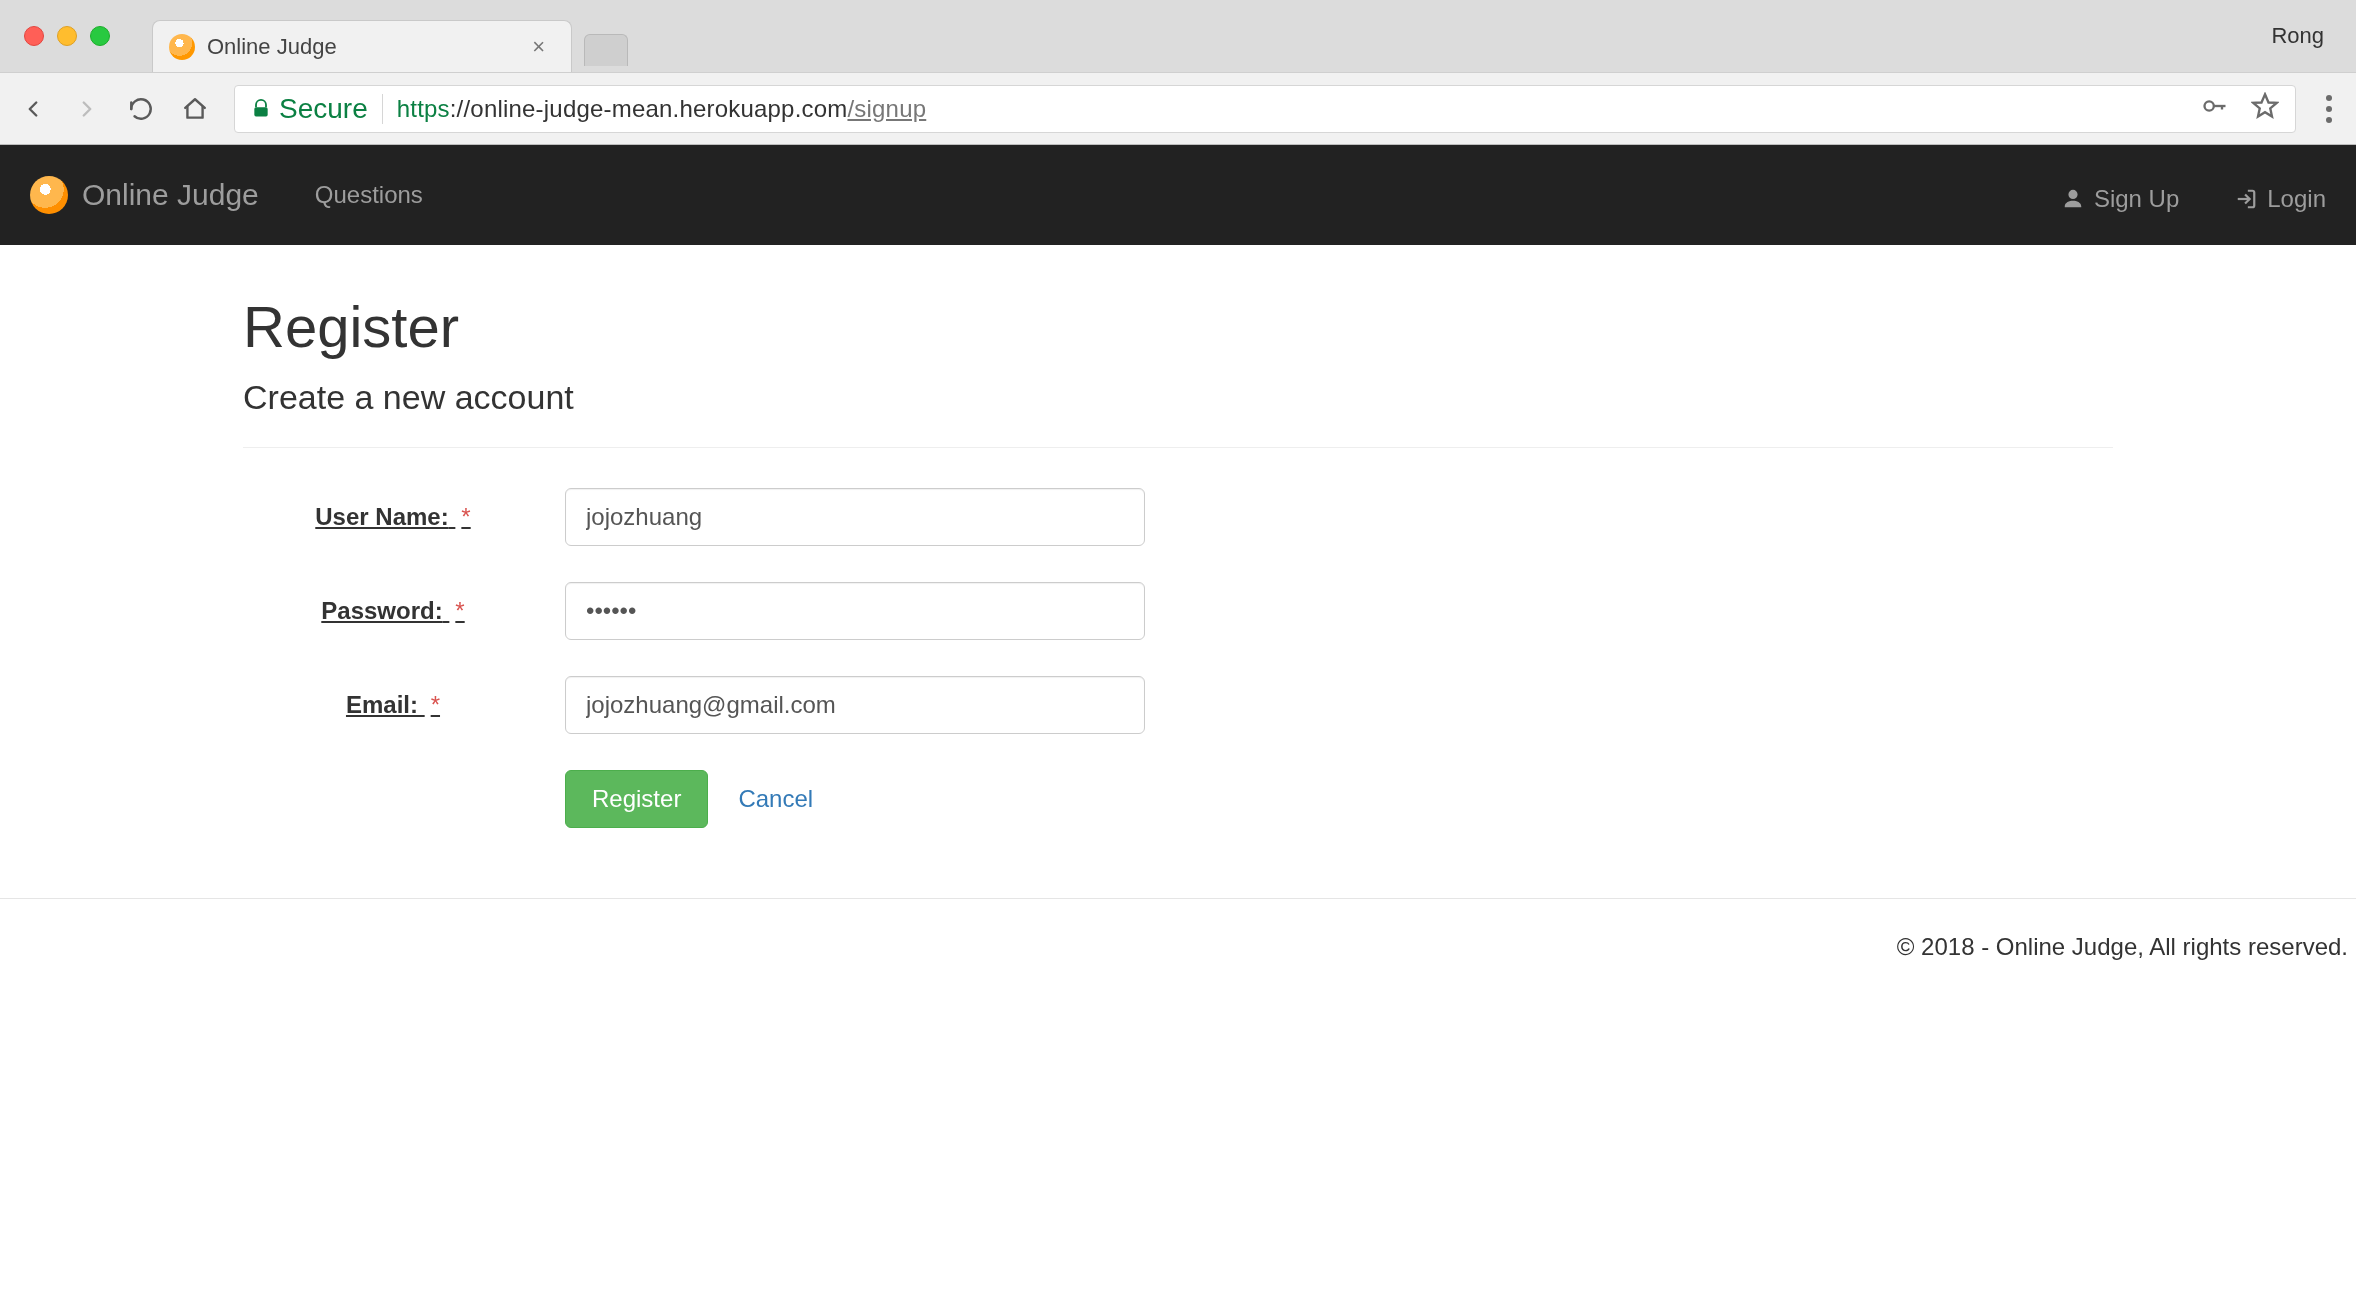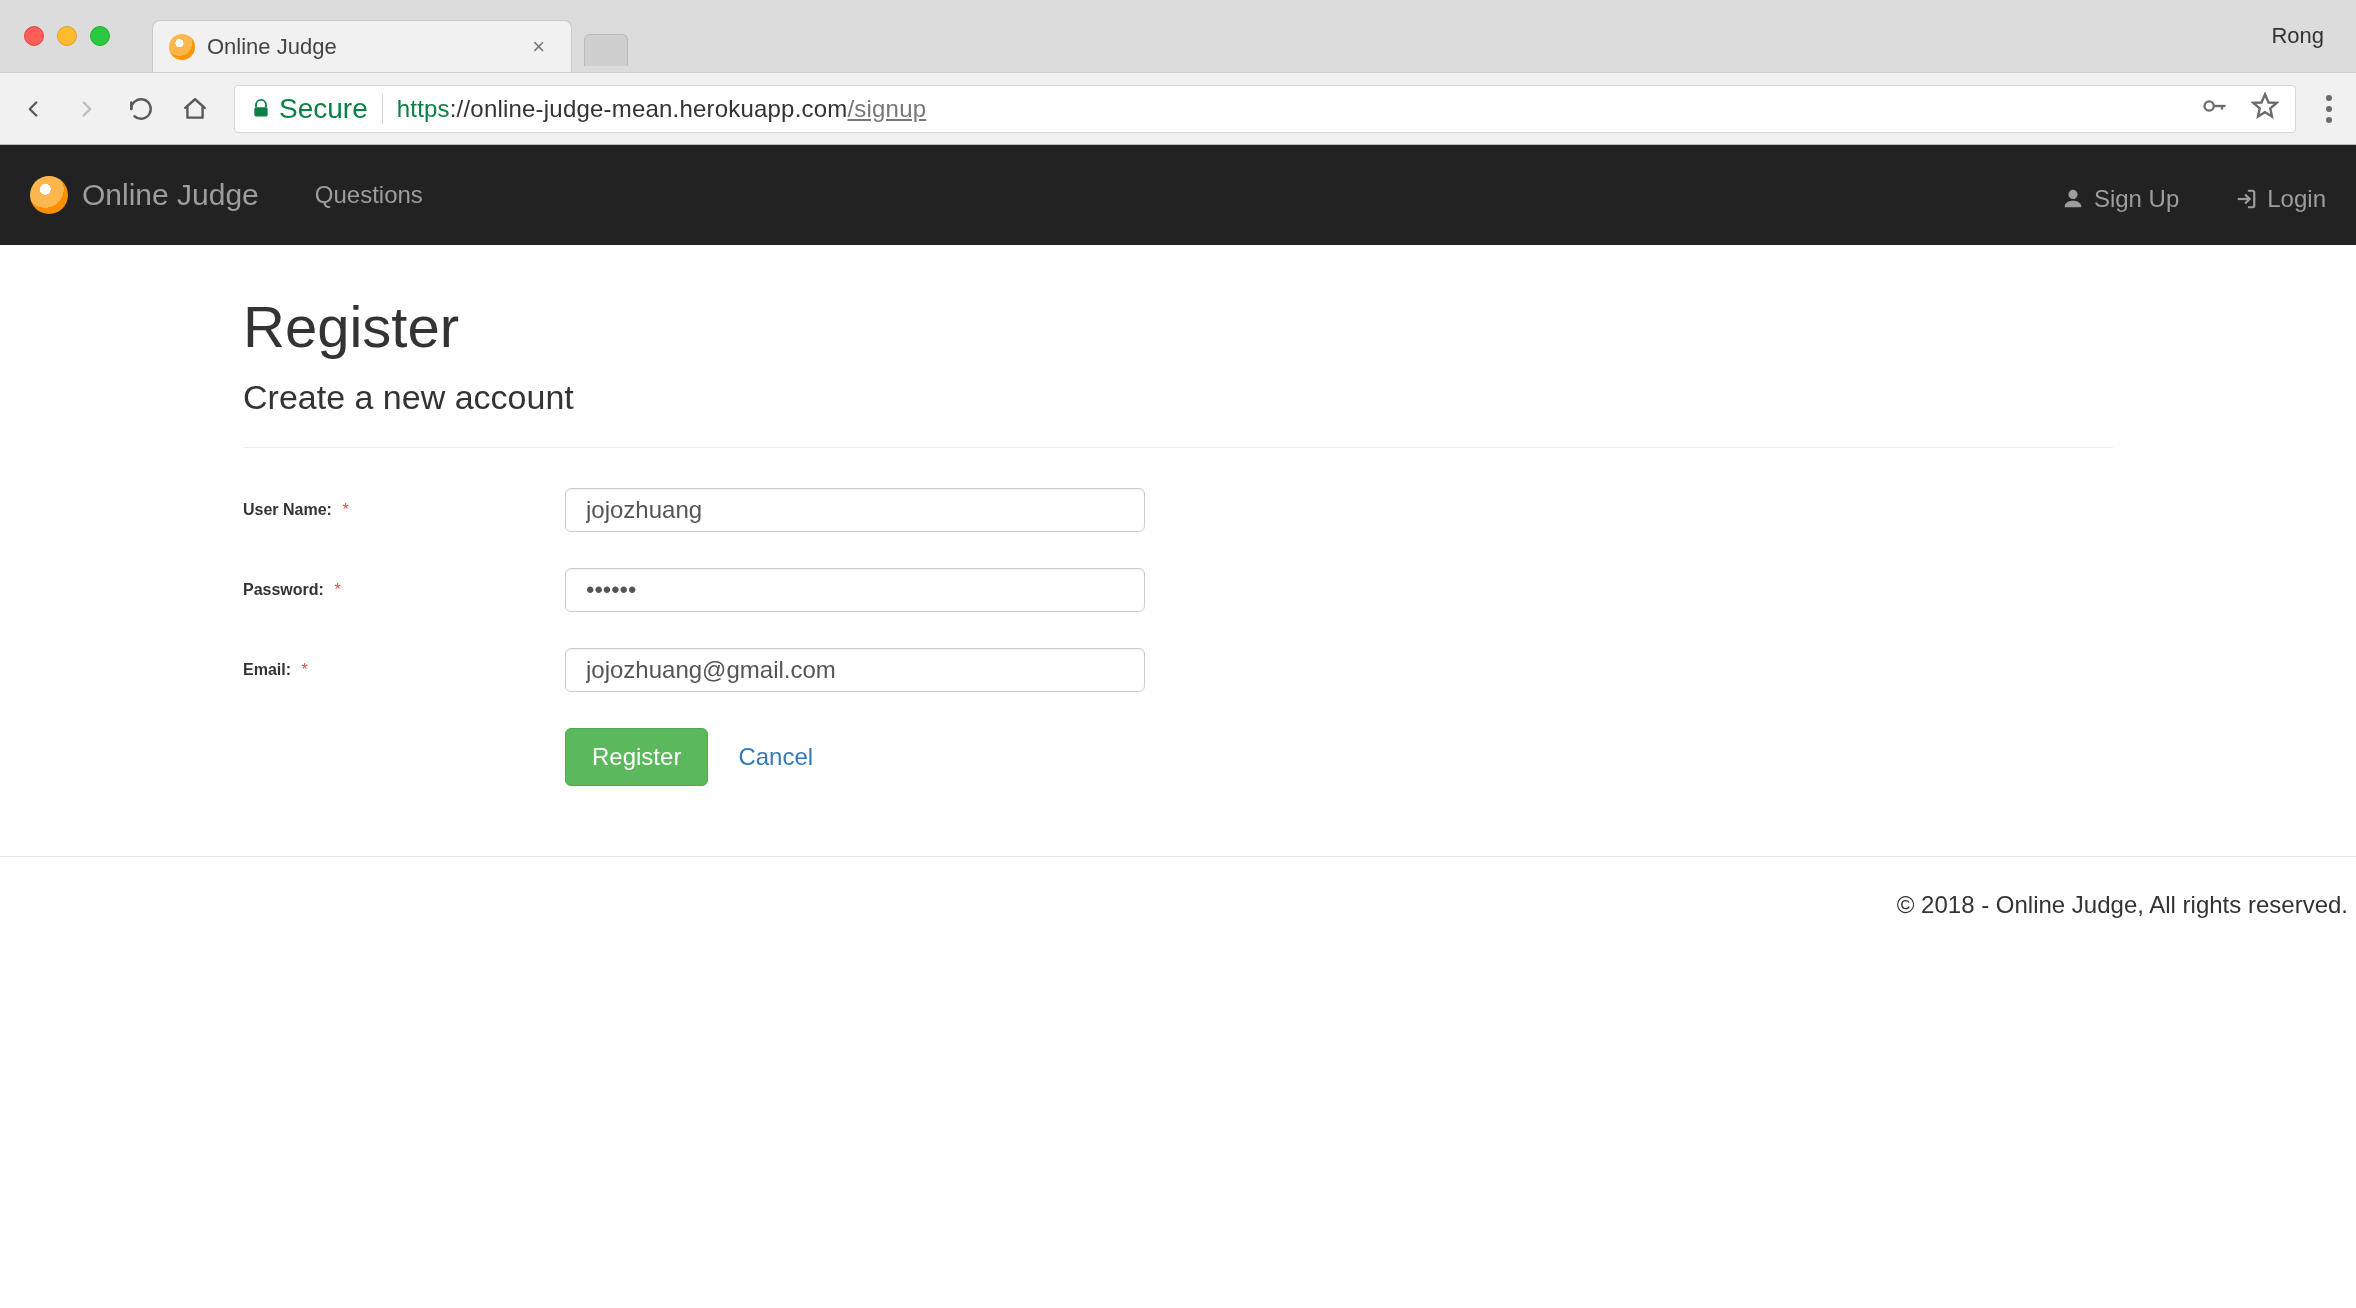--- a/index.html
+++ b/index.html
@@ -164,30 +164,31 @@
   margin: 30px 0 40px 0;
 }
 
 .form-row {
   display: flex;
   align-items: center;
   margin-bottom: 36px;
 }
 .form-label {
   width: 322px;
-  text-align: left;
+  text-align: center;
   padding-right: 22px;
   font-weight: 700;
-  font-size: 16px;
-  color: #333;
+  font-size: 24px;
+  color: #333;
+  text-decoration: underline;
 }
 .form-label .req { color: #d9534f; font-weight: 400; margin-left: 6px;}
 .form-control {
   width: 580px;
-  height: 44px;
+  height: 58px;
   border: 1px solid #ccc;
   border-radius: 6px;
   padding: 0 20px;
   font-size: 24px;
   color: #555;
   background: #fff;
   box-shadow: inset 0 1px 1px rgba(0,0,0,0.06);
 }
 
 .form-actions {

